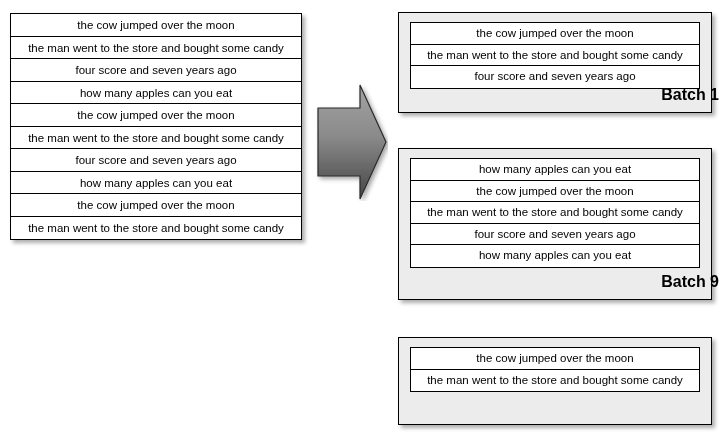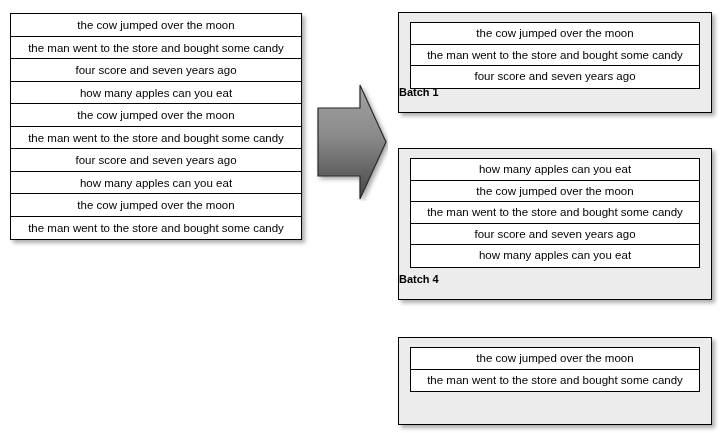--- a/index.html
+++ b/index.html
@@ -80,24 +80,24 @@
     color: #000000;
     box-sizing: border-box;
     white-space: nowrap;
     overflow: hidden;
   }
   .batch-list .row:last-child {
     border-bottom: none;
   }
   .batch-label {
     position: absolute;
-    left: 0;
+    left: 8px;
     width: 100%;
-    text-align: left;
-    font-size: 11px;
+    text-align: right;
+    font-size: 16px;
     font-weight: bold;
     color: #000000;
   }
 
   #batch-1 { top: 12px; height: 101px; }
   #batch-1 .batch-label { top: 73px; }
 
   #batch-2 { top: 148px; height: 152px; }
   #batch-2 .batch-label { top: 124px; }
 
@@ -144,21 +144,21 @@
 </div>
 
 <div class="batch" id="batch-2">
   <div class="batch-list">
     <div class="row">how many apples can you eat</div>
     <div class="row">the cow jumped over the moon</div>
     <div class="row">the man went to the store and bought some candy</div>
     <div class="row">four score and seven years ago</div>
     <div class="row">how many apples can you eat</div>
   </div>
-  <div class="batch-label">Batch 4</div>
+  <div class="batch-label">Batch 9</div>
 </div>
 
 <div class="batch" id="batch-3">
   <div class="batch-list">
     <div class="row">the cow jumped over the moon</div>
     <div class="row">the man went to the store and bought some candy</div>
   </div>
 </div>
 
 </body></html>

